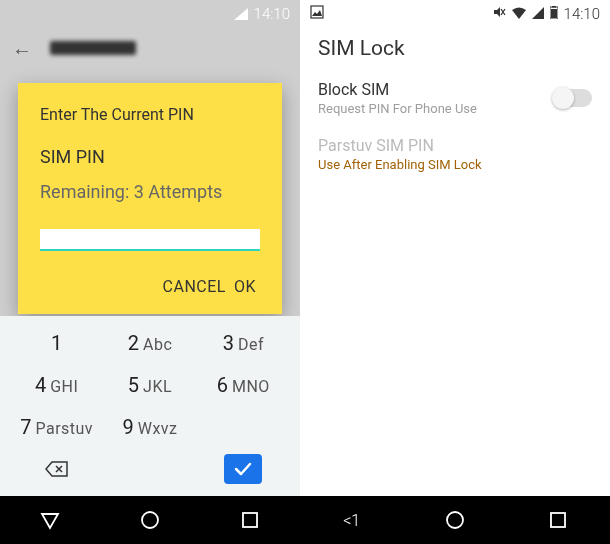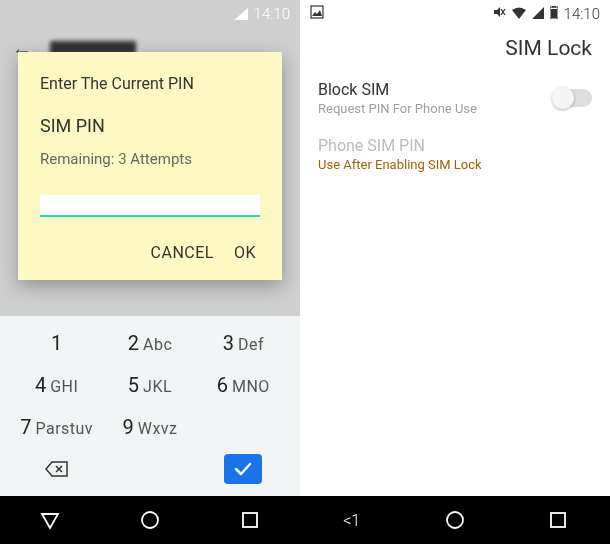--- a/index.html
+++ b/index.html
@@ -14,40 +14,40 @@
     .status-bar-right { background: #fff; color: #333; }
     .status-bar-right .left-icons { display: flex; align-items: center; margin-right: auto; gap:6px;}
     .sig-icon, .bat-icon, .wifi-icon { display: inline-flex; }
     
     
     .header-left { height: 40px; display: flex; align-items: center; padding: 0 12px; gap: 18px; }
     .back-arrow { color: #555; font-size: 20px; }
     .blur-title { width: 86px; height: 14px; background: #333; border-radius: 2px; filter: blur(2px); }
     
     
-    .modal-backdrop { position: absolute; top: 52px; left: 18px; right: 18px; background: #fef9c3; box-shadow: 0 6px 18px rgba(0,0,0,0.3); padding: 22px 22px 10px 22px; }
+    .modal-backdrop { position: absolute; top: 83px; left: 18px; right: 18px; background: #fde047; box-shadow: 0 6px 18px rgba(0,0,0,0.3); padding: 22px 22px 10px 22px; }
     .modal-title { font-size: 16px; color: #333; margin-bottom: 22px; }
     .modal-sub { font-size: 18px; color: #333; font-weight: 400; margin-bottom: 6px; }
-    .modal-hint { font-size: 15px; color: #666; margin-bottom: 26px; margin-top: 14px; }
+    .modal-hint { font-size: 18px; color: #666; margin-bottom: 26px; margin-top: 14px; }
     .modal-input { height: 22px; border: none; border-bottom: 2px solid #2dd4bf; width: 100%; outline: none; margin-bottom: 18px; }
-    .modal-actions { display: flex; justify-content: flex-end; gap: 20px; padding: 8px 4px; }
+    .modal-actions { display: flex; justify-content: flex-end; gap: 8px; padding: 8px 4px; }
     .modal-btn { font-size: 16px; color: #333; background: none; border: none; letter-spacing: 0.5px; }
     
     
     .keyboard { position: absolute; bottom: 48px; left: 0; right: 0; background: #f1f4f5; padding: 6px 10px 6px 10px; }
     .kb-row { display: flex; justify-content: space-around; align-items: center; height: 42px; }
     .kb-key { display: flex; align-items: baseline; gap: 4px; min-width: 80px; justify-content: center; }
     .kb-num { font-size: 20px; color: #222; }
     .kb-sub { font-size: 16px; color: #555; letter-spacing: 0.5px; }
     .kb-special { width: 38px; height: 30px; display: inline-flex; align-items: center; justify-content: center; border-radius: 4px; }
     .kb-enter { background: #1a73e8; color: #fff; }
     .kb-backspace { color: #333; }
     
     
-    .right-title { font-size: 21px; color: #333; padding: 8px 18px 10px 18px; text-align: right; }
+    .right-title { font-size: 21px; color: #333; padding: 8px 18px 10px 18px; }
     .setting-row { padding: 10px 18px; display: flex; align-items: center; }
     .setting-text { flex: 1; }
     .setting-label { font-size: 16px; color: #333; margin-bottom: 2px; }
     .setting-desc { font-size: 13px; color: #9e9e9e; }
     .setting-disabled .setting-label { color: #bbb; }
     .setting-disabled .setting-desc { color: #a16207; }
     .toggle { width: 38px; height: 18px; background: #ddd; border-radius: 10px; position: relative; }
     .toggle::after { content: ''; position: absolute; width: 22px; height: 22px; background: #f5f5f5; border-radius: 50%; top: -2px; left: -2px; box-shadow: 0 1px 3px rgba(0,0,0,0.3); }
     
     
@@ -195,21 +195,21 @@
   <div class="setting-row">
     <div class="setting-text">
       <div class="setting-label">Block SIM</div>
       <div class="setting-desc">Request PIN For Phone Use</div>
     </div>
     <div class="toggle"></div>
   </div>
 
   <div class="setting-row setting-disabled">
     <div class="setting-text">
-      <div class="setting-label">Phone SIM PIN</div>
+      <div class="setting-label">Parstuv SIM PIN</div>
       <div class="setting-desc">Use After Enabling SIM Lock</div>
     </div>
   </div>
 
   <div class="nav-bar">
     <span class="nav-btn" style="font-size:16px;font-weight:300">&lt;1</span>
     <span class="nav-btn">
       <svg width="20" height="20" viewBox="0 0 20 20">
           <circle cx="10" cy="10" r="8" fill="none" stroke="#fff" stroke-width="1.8"></circle>
         </svg>

